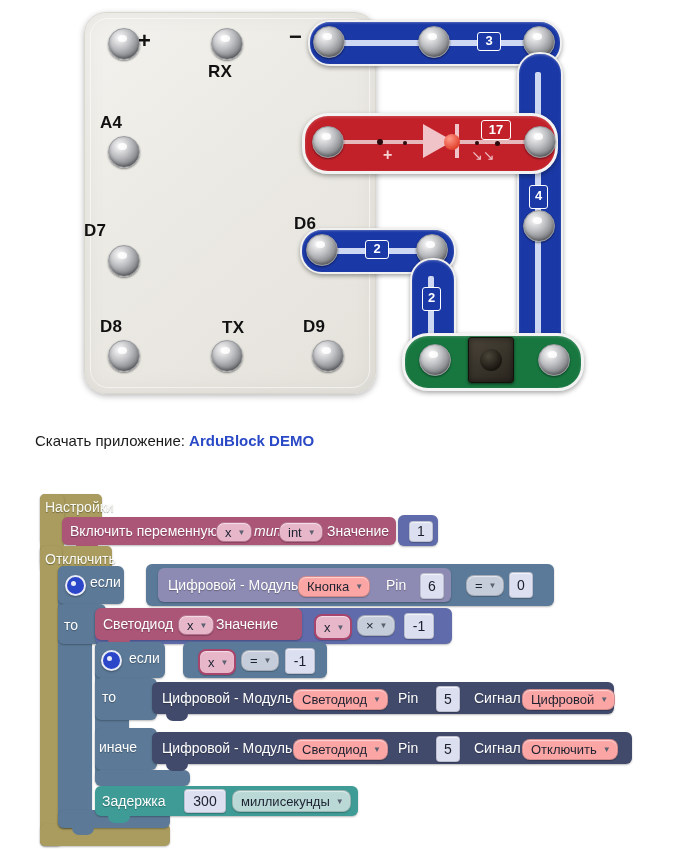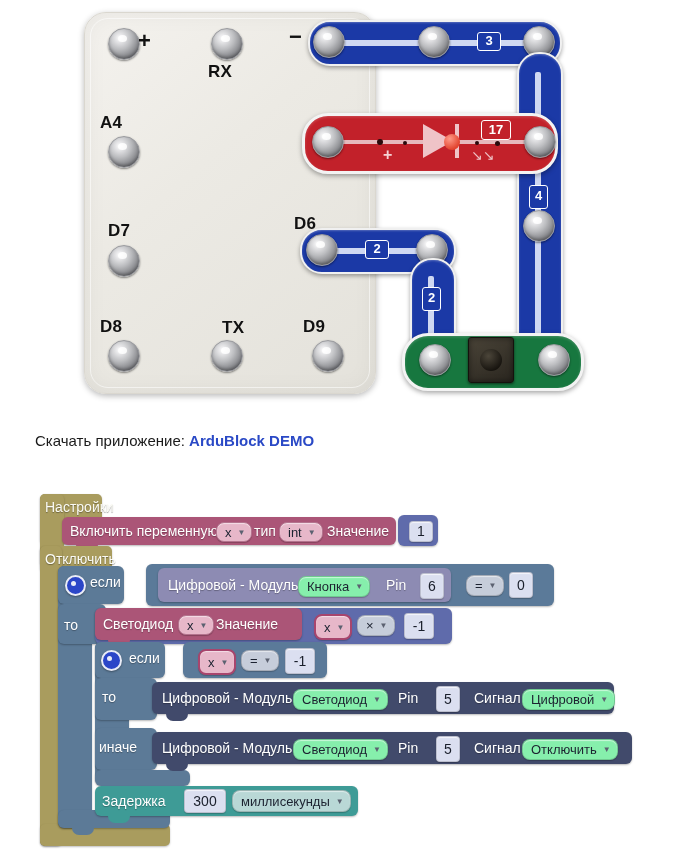--- a/index.html
+++ b/index.html
@@ -135,21 +135,21 @@
 
   .dd{
     position:absolute;border-radius:8px;font-size:13px;color:#1c2230;
     display:flex;align-items:center;padding:0 6px 0 8px;white-space:nowrap;
     box-shadow:inset 0 1px 1px rgba(255,255,255,.55),0 1px 1px rgba(0,0,0,.22);
     border:1px solid rgba(0,0,0,.16);
   }
   .dd .car{margin-left:6px;font-size:8px;color:#5b6170;}
   .dd-pink{background:#e7b7c9;border-color:#b4738e;}
   .dd-lgrey{background:#c6cdda;}
-  .dd-plain{background:#86efac;}
+  .dd-plain{background:#fca5a5;}
 
   .numf{
     position:absolute;border-radius:4px;background:#dbdff0;color:#1a1f2b;
     font-size:14px;text-align:center;
     box-shadow:inset 0 1px 1px rgba(255,255,255,.7),0 1px 1px rgba(0,0,0,.22);
     border:1px solid rgba(0,0,0,.14);
   }
 
   .gear{
     position:absolute;width:17px;height:17px;border-radius:50%;
@@ -176,21 +176,21 @@
   <div class="snap" style="left:108px;top:136px;"></div>
   <div class="snap" style="left:108px;top:245px;"></div>
   <div class="snap" style="left:108px;top:340px;"></div>
   <div class="snap" style="left:211px;top:340px;"></div>
   <div class="snap" style="left:312px;top:340px;"></div>
 
   <div class="blabel" style="left:138px;top:28px;font-size:22px;">+</div>
   <div class="blabel" style="left:208px;top:62px;">RX</div>
   <div class="blabel" style="left:100px;top:113px;">A4</div>
   <div class="blabel" style="left:289px;top:24px;font-size:22px;color:#111;">−</div>
-  <div class="blabel" style="left:108px;top:221px;">D7</div>
+  <div class="blabel" style="left:84px;top:221px;">D7</div>
   <div class="blabel" style="left:294px;top:214px;">D6</div>
   <div class="blabel" style="left:100px;top:317px;">D8</div>
   <div class="blabel" style="left:209px;top:318px;margin-left:13px;">TX</div>
   <div class="blabel" style="left:303px;top:317px;">D9</div>
 
 
   <div class="wire" style="left:308px;top:20px;width:250px;height:42px;">
     <div class="bar" style="left:24px;top:18px;width:202px;height:6px;"></div>
   </div>
   <div class="snap" style="left:313px;top:26px;"></div>
@@ -249,21 +249,21 @@
   <div class="ctr" style="left:40px;top:4px;width:24px;height:72px;"></div>
   <div class="ctr-lab" style="left:45px;top:9px;">Настройки</div>
 
   <div class="blk pink" style="left:62px;top:27px;width:334px;height:28px;"></div>
   <div class="notch-bot" style="left:76px;top:55px;background:#ab5577;"></div>
   <div class="txt" style="left:70px;top:33px;">Включить переменную</div>
   <div class="dd dd-pink" style="left:216px;top:32px;height:18px;">
     <span>x</span>
       <span class="car">▼</span>
   </div>
-  <div class="txt" style="left:254px;top:33px;">тип</div>
+  <div class="txt" style="left:254px;top:33px;font-style:italic;">тип</div>
   <div class="dd dd-pink" style="left:279px;top:32px;height:18px;">
     <span>int</span>
       <span class="car">▼</span>
   </div>
   <div class="txt" style="left:327px;top:33px;">Значение</div>
   <div class="blk indigo" style="left:398px;top:25px;width:40px;height:31px;"></div>
   <div class="numf" style="left:409px;top:31px;width:22px;height:19px;line-height:19px;">1</div>
 
   <div class="ctr" style="left:40px;top:56px;width:72px;height:26px;"></div>
   <div class="ctr" style="left:40px;top:56px;width:22px;height:300px;"></div>

